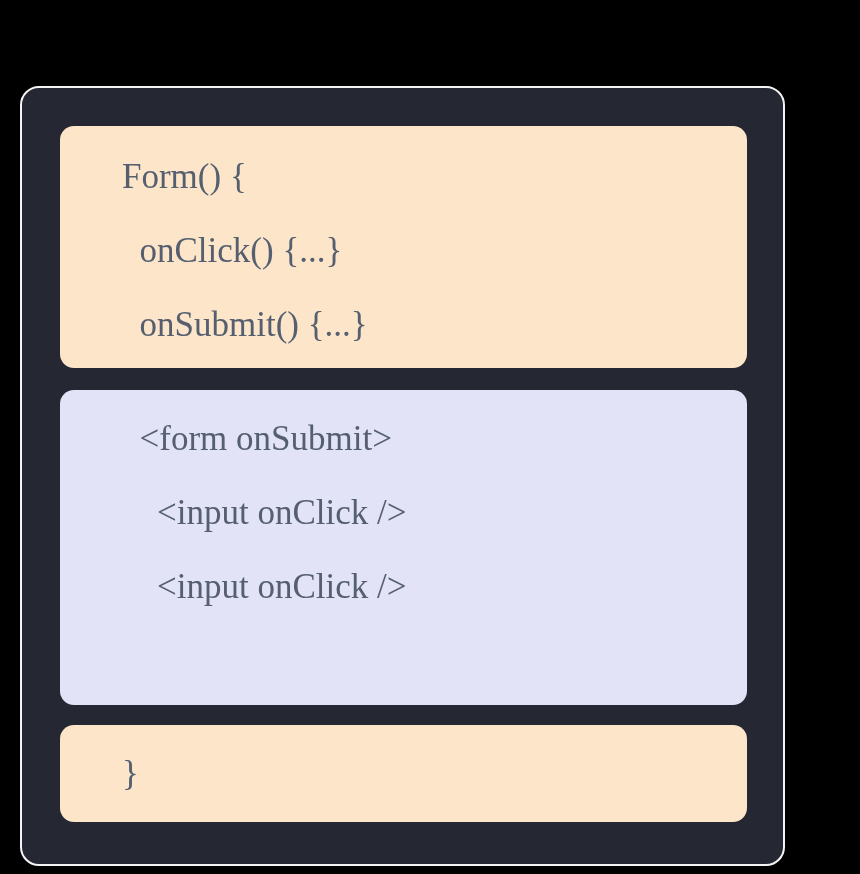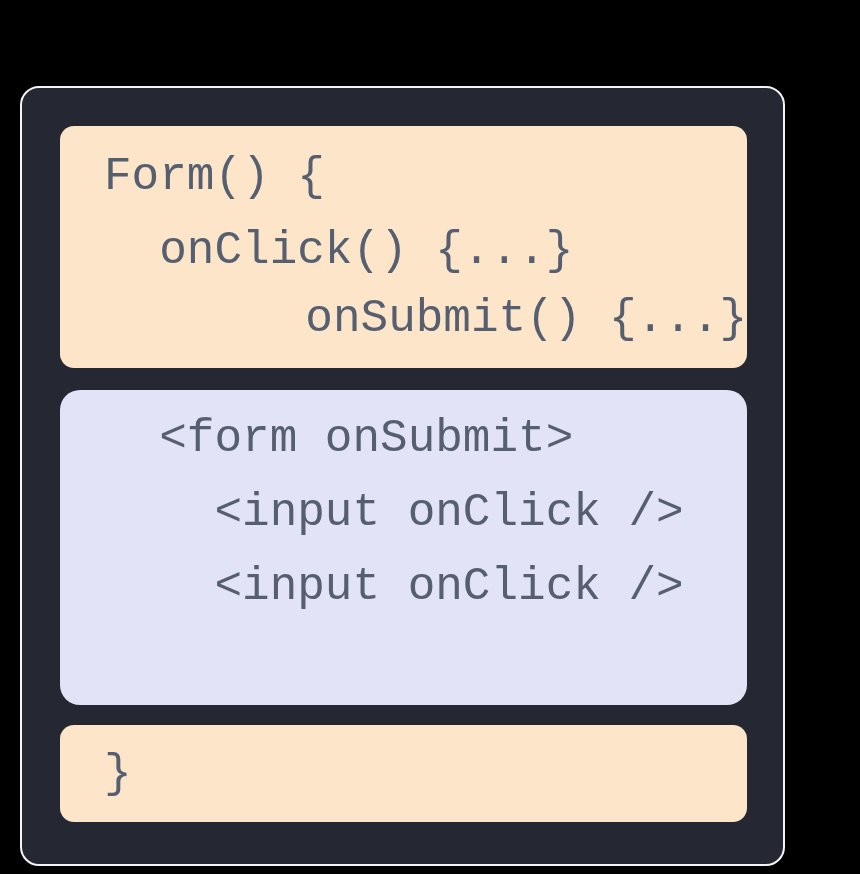--- a/index.html
+++ b/index.html
@@ -43,45 +43,45 @@
     width: 687px;          
     box-sizing: border-box;
     border-radius: 14px;
     padding: 0;
     overflow: hidden;
   }
   .panel-peach  { background: #fce5c8; }
   .panel-lav    { background: #e3e3f7; }
 
   .panel-component { top: 38px;  height: 242px; }   
-  .panel-markup    { top: 302px; height: 315px; border-radius: 20px; }   
+  .panel-markup    { top: 302px; height: 315px; }   
   .panel-closing   { top: 637px; height: 97px;  }   
 
   
   .code-line {
     position: absolute;
     left: 0;
     width: 100%;
     height: 74px;
     line-height: 74px;
-    font-family: Liberation Mono, monospace;
-    font-size: 46px;
+    font-family: Liberation Serif, serif;
+    font-size: 35px;
     font-weight: 400;
     letter-spacing: 0px;
     color: #555f70;
     white-space: pre;
-    padding-left: 44px;       
+    padding-left: 62px;       
     box-sizing: border-box;
     -webkit-font-smoothing: antialiased;
   }
 
   
   .panel-component .ln0 { top: 14px;  }
   .panel-component .ln1 { top: 88px;  }
-  .panel-component .ln2 { top: 156px; text-align: right; }
+  .panel-component .ln2 { top: 162px; }
 
   
   .panel-markup .ln0 { top: 12px;  }
   .panel-markup .ln1 { top: 86px;  }
   .panel-markup .ln2 { top: 160px; }
   .panel-markup .ln3 { top: 234px; }
 
   
   .panel-closing .ln0 { top: 12px; }
 </style>

